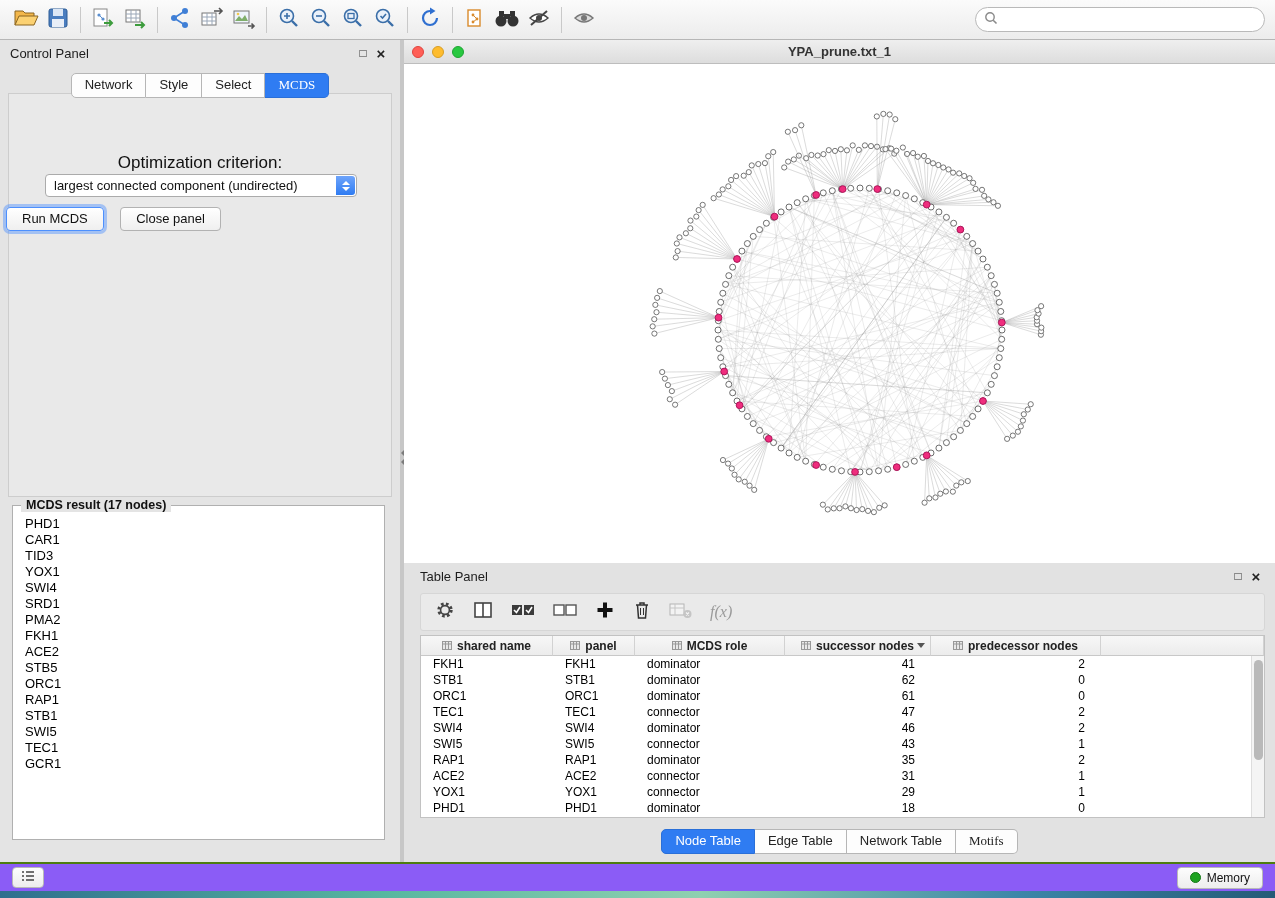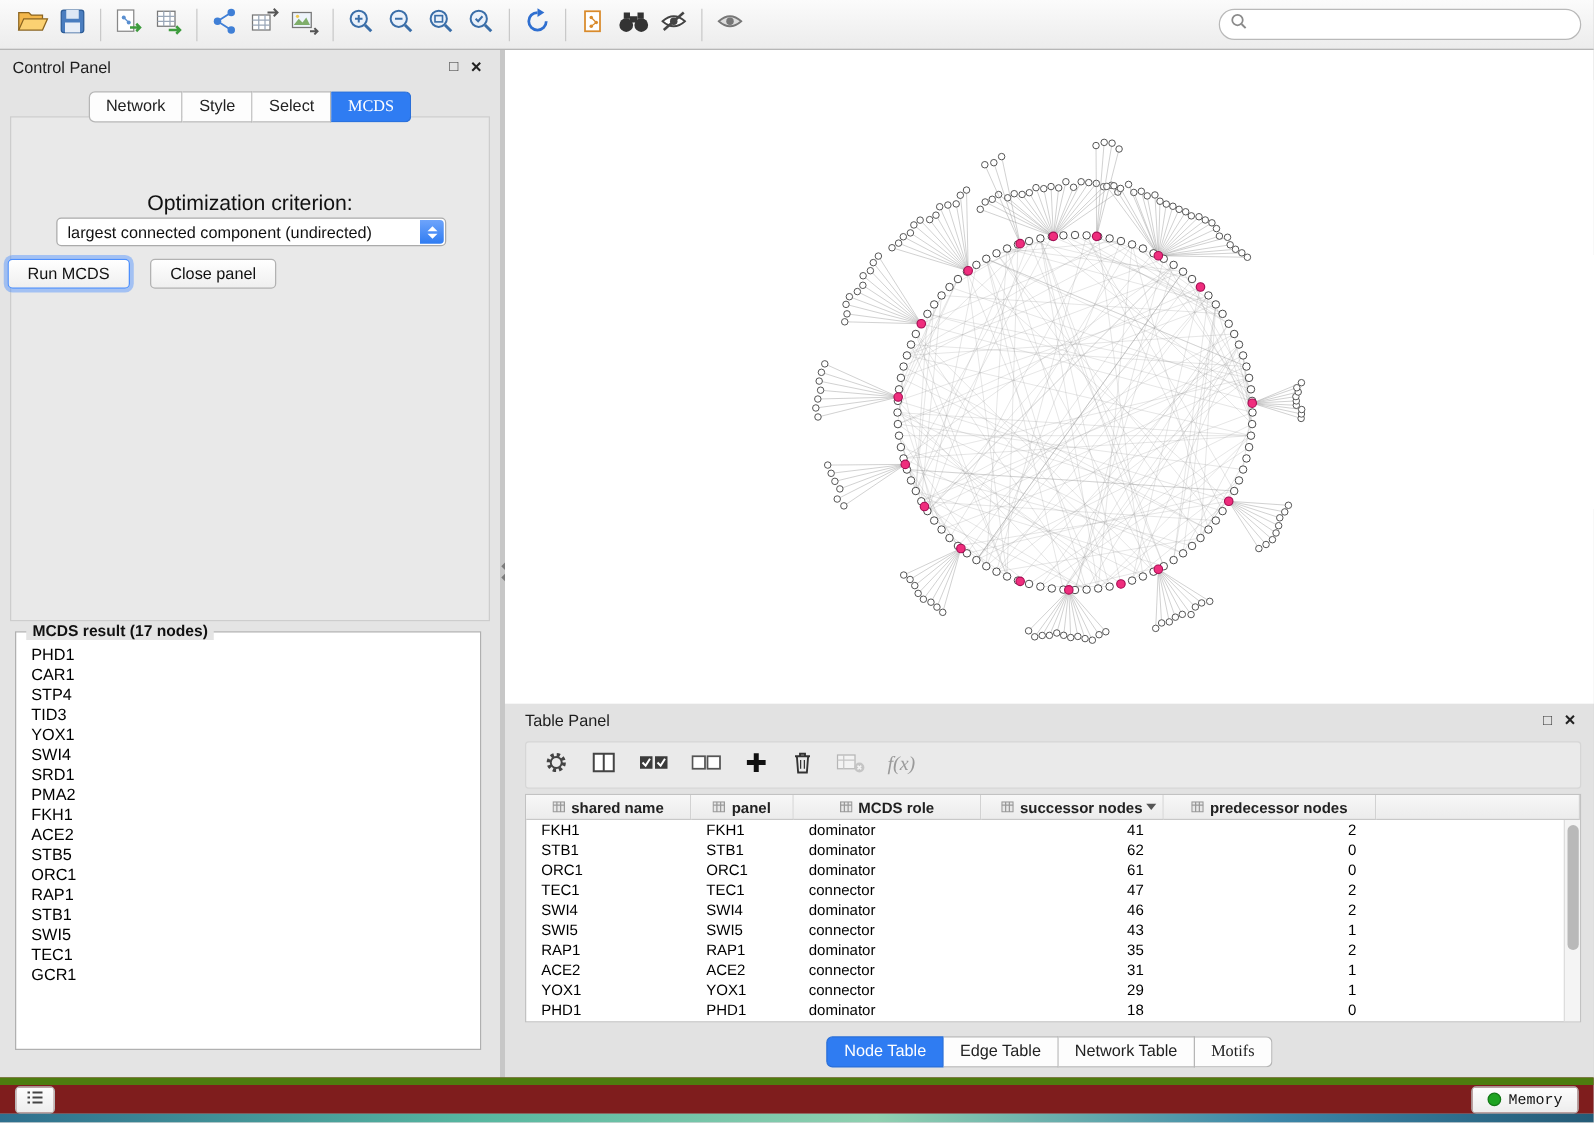--- a/index.html
+++ b/index.html
@@ -83,22 +83,22 @@
   .trow { display:grid; grid-template-columns:132px 82px 150px 146px 170px 1fr; height:16px; align-items:center; }
   .tcell { font-size:12px; color:#000; white-space:nowrap; overflow:hidden; }
   .c0,.c1,.c2 { padding-left:12px; }
   .c3,.c4 { text-align:right; padding-right:16px; }
   #vscroll { position:absolute; right:0; top:20px; bottom:0; width:13px; background:#f4f4f4; border-left:1px solid #ddd; }
   #vscroll .thumb { position:absolute; left:2px; top:4px; width:9px; height:100px; background:#b9b9b9; border-radius:5px; }
 
   #tp-tabs { position:absolute; left:0; right:0; bottom:8px; text-align:center; }
 
   
-  #status-bar { position:absolute; left:0; top:862px; width:1275px; height:29px; background:#7f1d1d; border-top:6px solid #4d7c0f;
-    display:flex; align-items:center; padding:0 12px;font-family:Liberation Mono, monospace; }
+  #status-bar { position:absolute; left:0; top:862px; width:1275px; height:29px; background:#8b5cf6; border-top:2px solid #4d7c0f;
+    display:flex; align-items:center; padding:0 12px; }
   .sb-btn { background:linear-gradient(#fdfdfd,#ededed); border:1px solid #b9b9b9; border-radius:4px;
     display:flex; align-items:center; gap:6px; padding:2px 8px; font-size:12px; color:#111; }
   #memory-btn { margin-left:auto; padding:3px 12px; }
   .green-dot { width:11px; height:11px; border-radius:50%; background:#1ea321; border:1px solid #147817; }
 
   #wallpaper { position:absolute; left:0; top:891px; width:1275px; height:7px;
     background:linear-gradient(90deg,#2e6f8e,#57b7a0 30%,#8fd0b0 55%,#3c86a8 80%,#245b77); }
 </style>
 </head>
 <body>
@@ -270,21 +270,20 @@
     <div id="cp-buttons">
       <span class="btn focused">Run MCDS</span>
       <span class="btn">Close panel</span>
     </div>
 
     <div id="mcds-fieldset">
       <div id="mcds-legend">MCDS result (17 nodes)</div>
       <div id="mcds-list">
           <div class="mcds-item">PHD1</div>
           <div class="mcds-item">CAR1</div>
-          <div class="mcds-item">STP4</div>
           <div class="mcds-item">TID3</div>
           <div class="mcds-item">YOX1</div>
           <div class="mcds-item">SWI4</div>
           <div class="mcds-item">SRD1</div>
           <div class="mcds-item">PMA2</div>
           <div class="mcds-item">FKH1</div>
           <div class="mcds-item">ACE2</div>
           <div class="mcds-item">STB5</div>
           <div class="mcds-item">ORC1</div>
           <div class="mcds-item">RAP1</div>
@@ -297,20 +296,26 @@
   </div>
 
   <div id="splitter">
     <div class="grip">
         <span class="grip-tri"></span>
         <span class="grip-tri"></span>
       </div>
   </div>
 
   <div id="network-window">
+    <div id="net-titlebar">
+      <span class="traffic" style="background:#ff5f57;border:1px solid #e0443e;"></span>
+      <span class="traffic" style="background:#febc2e;border:1px solid #d89e24;"></span>
+      <span class="traffic" style="background:#28c840;border:1px solid #1ea433;"></span>
+      <span id="net-title">YPA_prune.txt_1</span>
+    </div>
     <div id="net-canvas">
       <svg width="871" height="499" viewBox="0 0 871 499">
           <line x1="337.9313150530386" y1="344.89097308878354" x2="419.24769559544205" y2="128.8385326669523" stroke="#8f8f8f" stroke-width="0.55" opacity="0.32"></line>
           <line x1="318.8385326669523" y1="302.7523044045579" x2="596.7851703150811" y2="284.5347192952473" stroke="#8f8f8f" stroke-width="0.55" opacity="0.32"></line>
           <line x1="384.99999999999994" y1="388.9756073373902" x2="315.21482968491887" y2="284.53471929524727" stroke="#8f8f8f" stroke-width="0.55" opacity="0.32"></line>
           <line x1="583.3559292976418" y1="203.1950059889018" x2="597.6959670998817" y2="275.2872443506804" stroke="#8f8f8f" stroke-width="0.55" opacity="0.32"></line>
           <line x1="597.6959670998817" y1="275.2872443506804" x2="590.464078388305" y2="220.35559592695105" stroke="#8f8f8f" stroke-width="0.55" opacity="0.32"></line>
           <line x1="355.59083707151024" y1="165.59083707151024" x2="596.7851703150811" y2="247.46528070475267" stroke="#8f8f8f" stroke-width="0.55" opacity="0.32"></line>
           <line x1="587.1908936166027" y1="211.65895260415726" x2="384.99999999999994" y2="388.9756073373902" stroke="#8f8f8f" stroke-width="0.55" opacity="0.32"></line>
           <line x1="578.9756073373902" y1="337.00000000000006" x2="501.6444040730489" y2="400.464078388305" stroke="#8f8f8f" stroke-width="0.55" opacity="0.32"></line>

